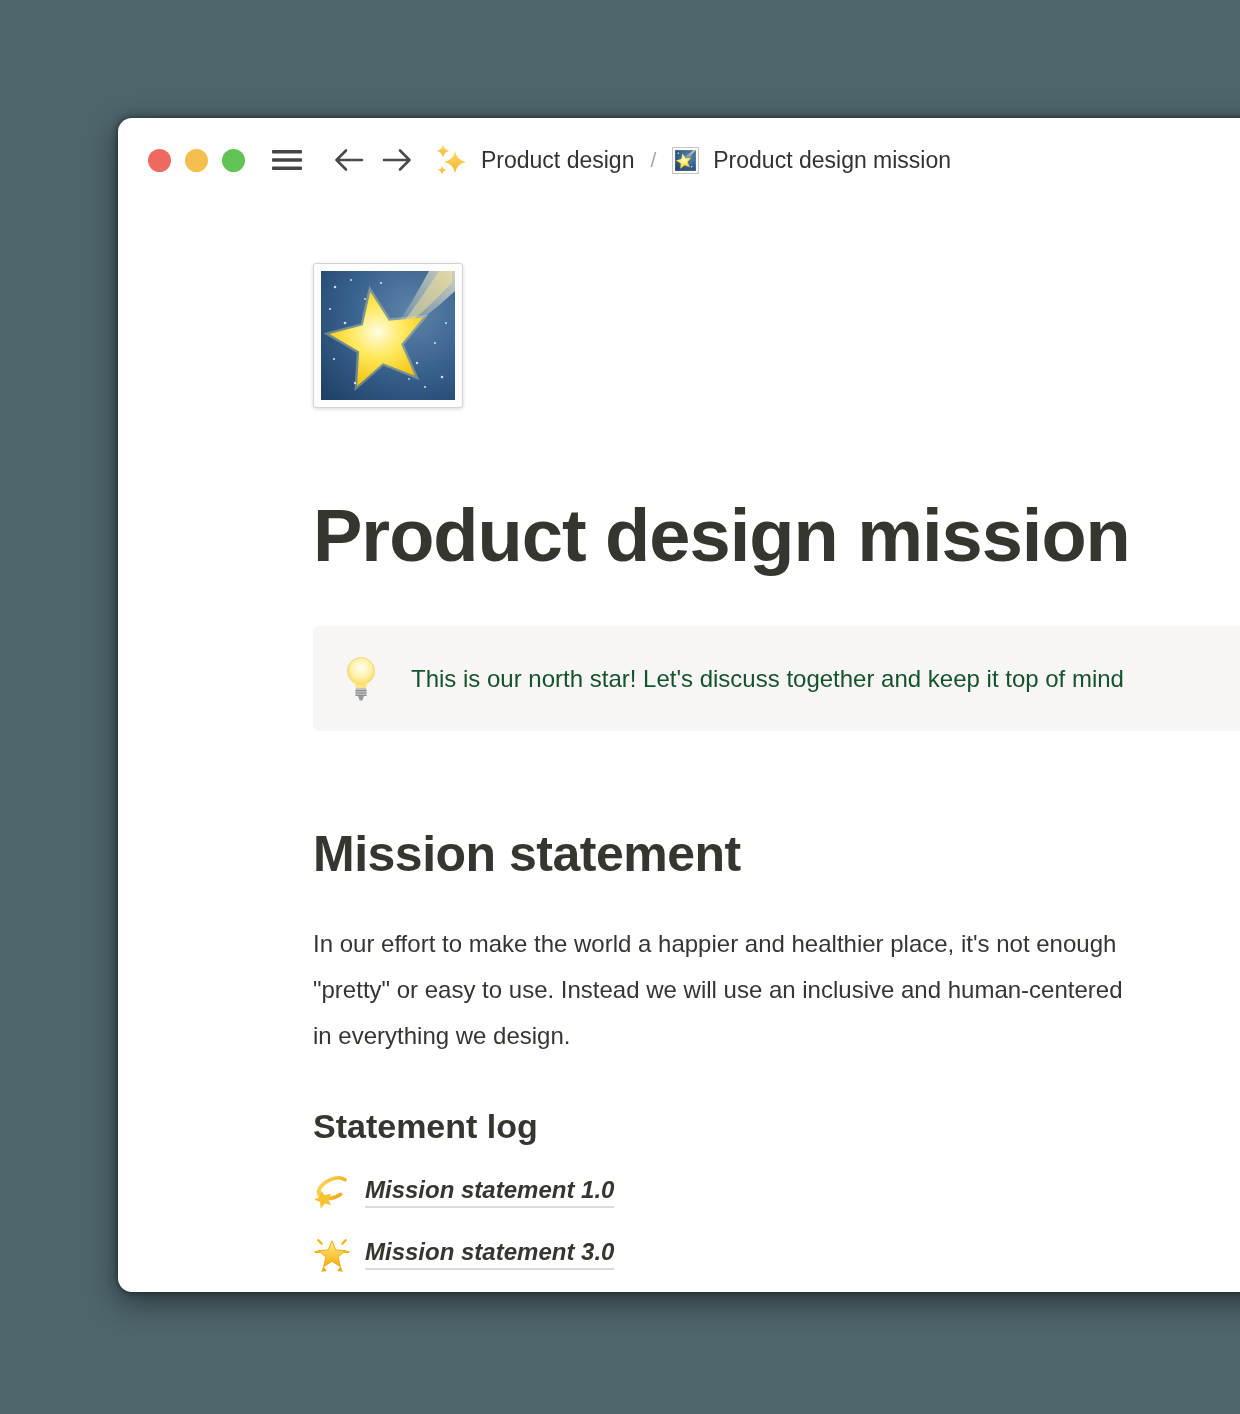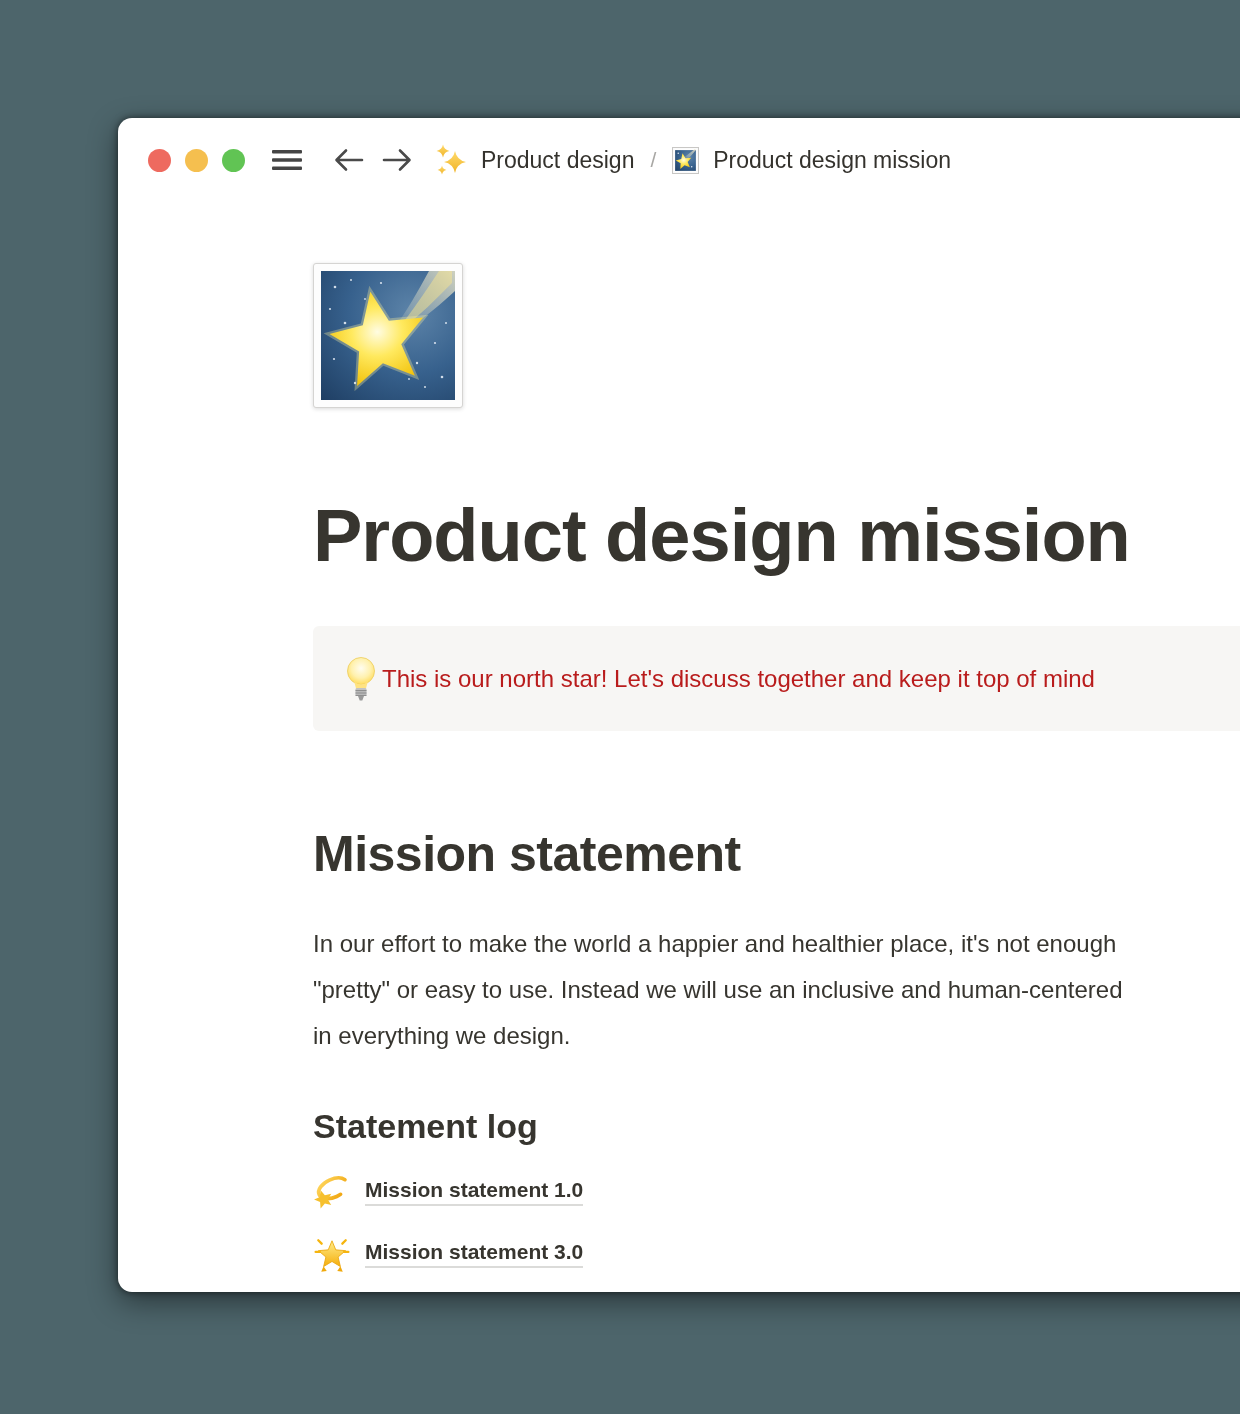--- a/index.html
+++ b/index.html
@@ -72,22 +72,22 @@
   .callout {
     margin-top: 48px;
     height: 105px;
     background: #f7f6f4;
     border-radius: 6px;
     display: flex; align-items: center;
     padding-left: 32px;
   }
   .callout-ico { display: flex; align-items: center; cursor: pointer; }
   .callout-text {
-    margin-left: 5px;
-    font-size: 24px; color: #b91c1c;
+    margin-left: 34px;
+    font-size: 24px; color: #14532d;
     white-space: nowrap;
   }
 
   .h2 {
     margin: 94px 0 0;
     font-size: 50px; line-height: 58px;
     font-weight: 700; letter-spacing: -0.5px;
     color: #37352f;
   }
 
@@ -98,25 +98,25 @@
     margin: 46px 0 0;
     font-size: 34px; line-height: 42px;
     font-weight: 700; color: #37352f;
   }
 
   .linkrow { display: flex; align-items: center; height: 46px; margin-top: 22px; }
   .linkrow + .linkrow { margin-top: 16px; }
   .link-ico { width: 38px; display: flex; align-items: center; }
   .plink {
     margin-left: 14px;
-    font-size: 21px; font-weight: 600; color: #37352f;
+    font-size: 24px; font-weight: 600; color: #37352f;
     text-decoration: none;
     border-bottom: 2px solid rgba(55,53,47,0.18);
     padding-bottom: 2px;
-    white-space: nowrap; cursor: pointer;
+    white-space: nowrap; cursor: pointer; font-style: italic;
   }
 </style>
 </head>
 <body>
 
 <svg width="0" height="0" style="position:absolute" aria-hidden="true">
   <defs>
     <radialGradient id="skyGrad" cx="68%" cy="32%" r="95%">
       <stop offset="0%" stop-color="#5d84a9"></stop>
       <stop offset="50%" stop-color="#37618d"></stop>

